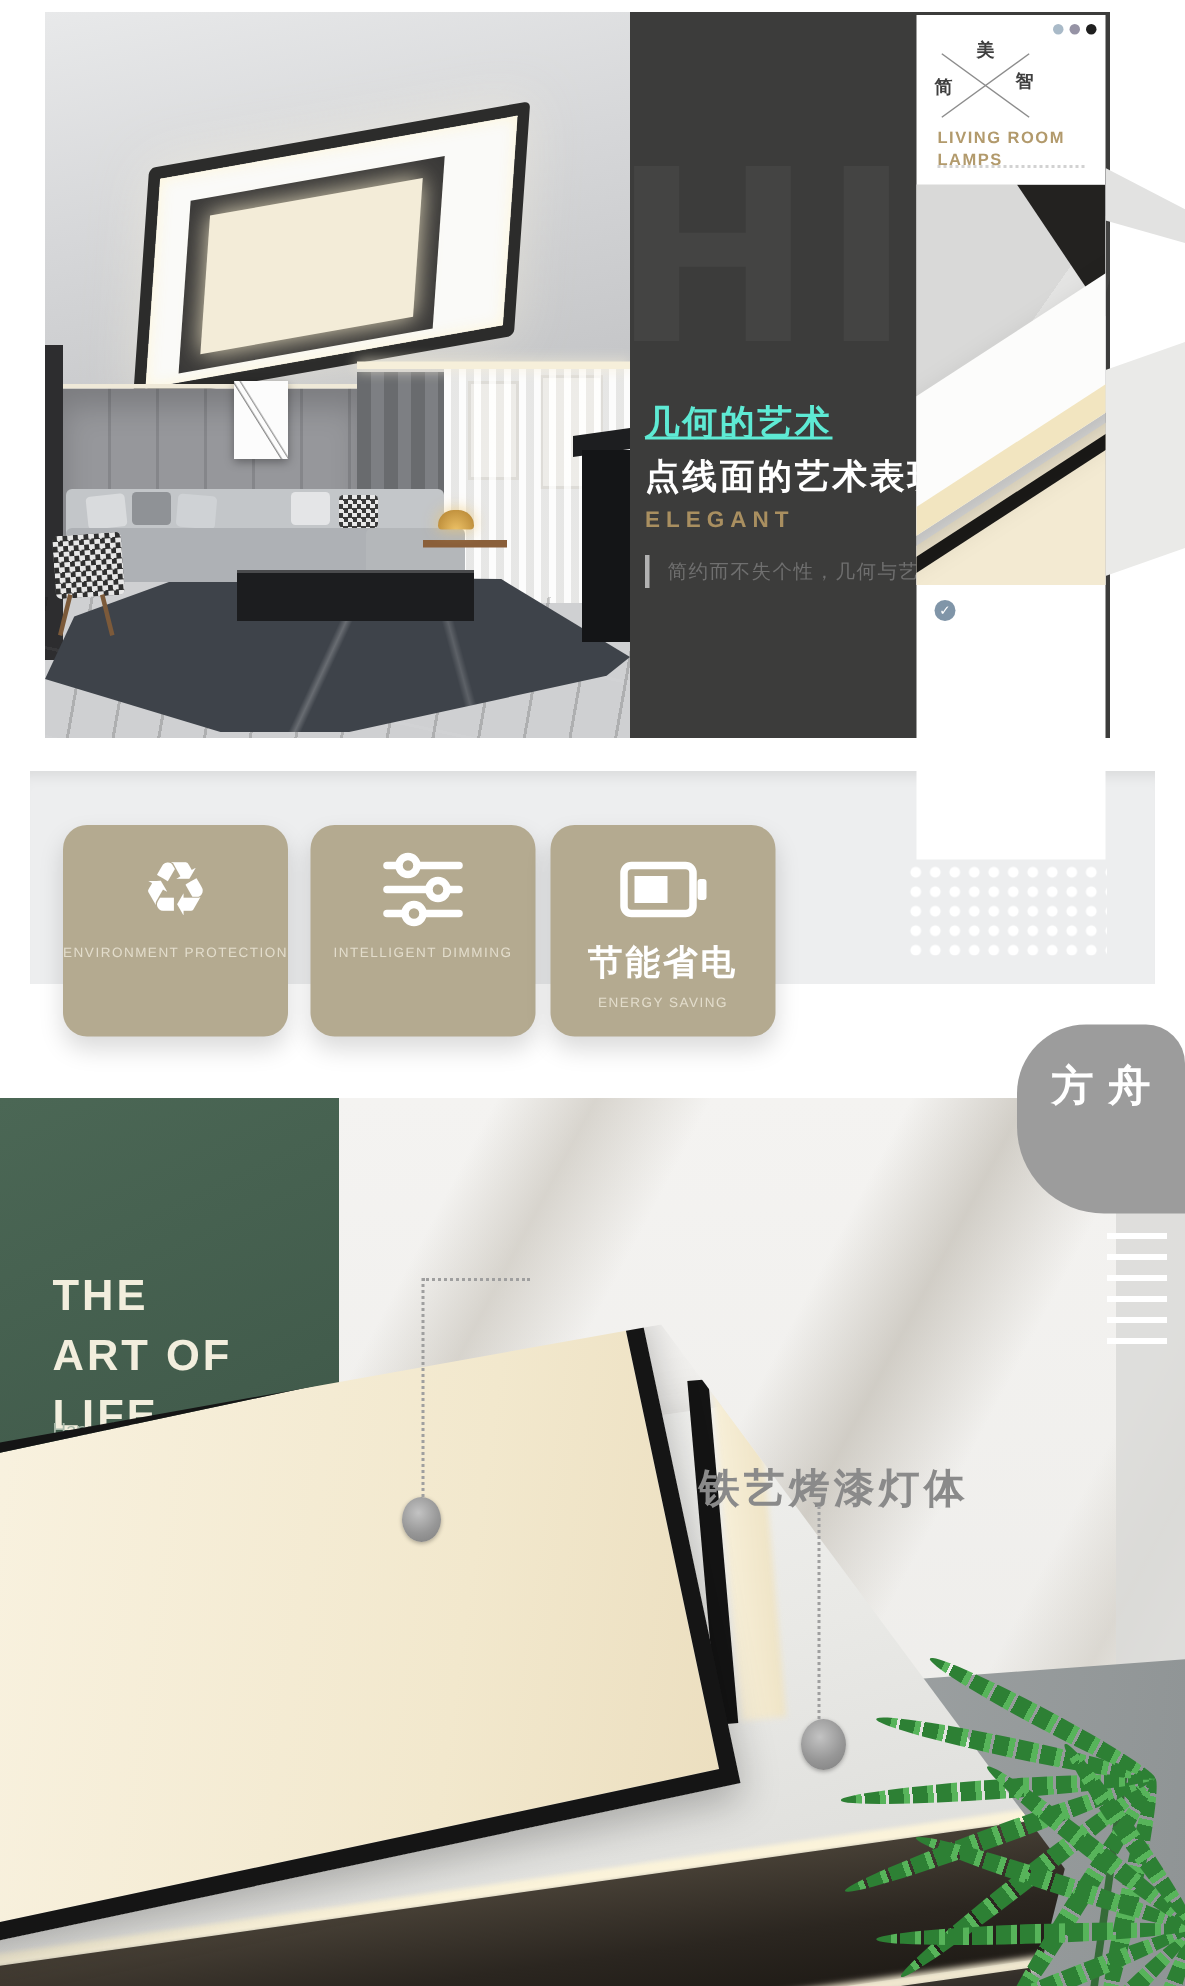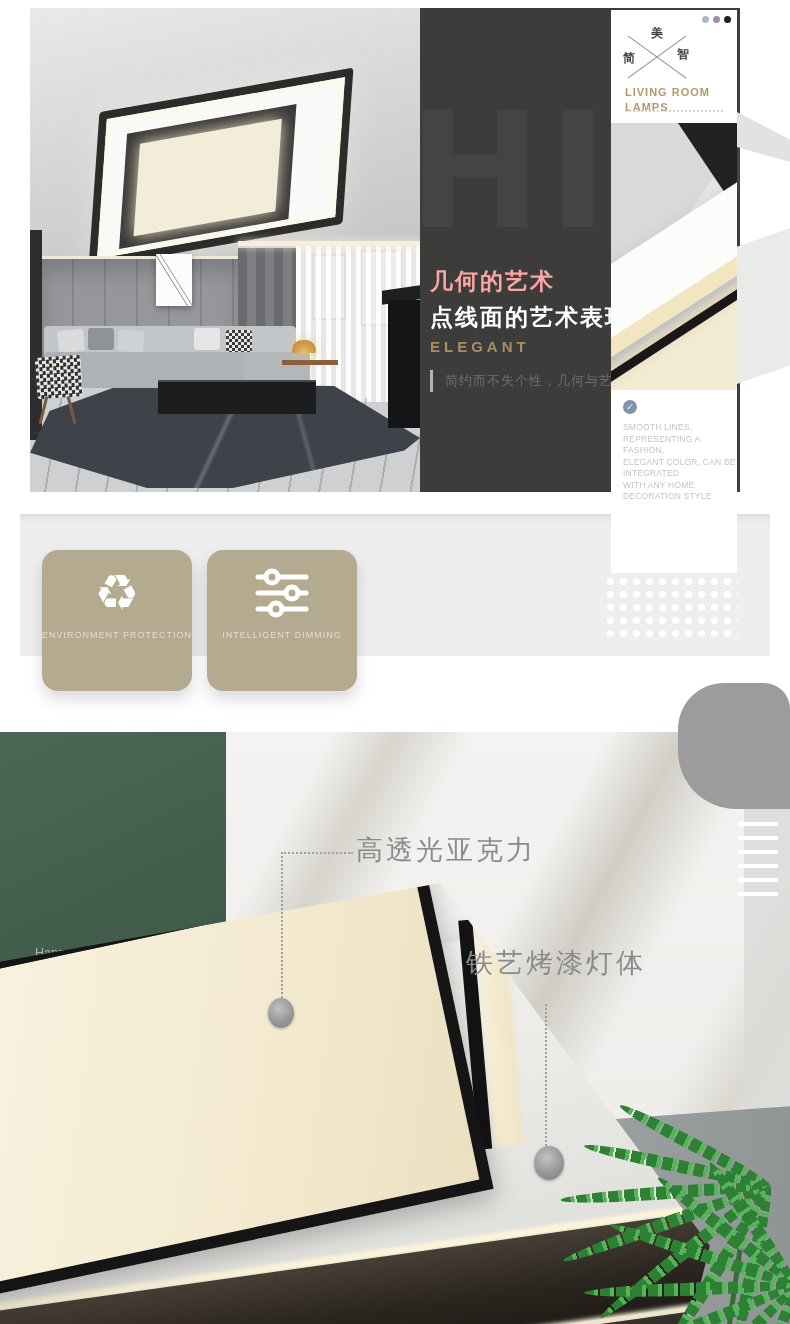--- a/index.html
+++ b/index.html
@@ -55,21 +55,21 @@
       background:repeating-conic-gradient(#e7e7e7 0 25%, #2f2f2f 0 50%) 0 0/7px 7px; }
   .achair-leg { position:absolute; left:10px; top:40px; width:3px; height:28px; background:#7c5a3a; transform:rotate(14deg); }
   .achair-leg2 { left:38px; transform:rotate(-14deg); }
   .piano { position:absolute; right:0; top:292px; width:32px; height:128px; background:#141517; }
   .piano-top { position:absolute; right:0; top:280px; width:38px; height:14px; background:#1d1e20; transform:skewY(-8deg); }
 
   .dark-panel { position:absolute; left:420px; top:8px; width:320px; height:484px; background:#3c3c3b; overflow:hidden; }
   .watermark { position:absolute; left:-12px; top:84px; font-size:160px; font-weight:700; letter-spacing:6px;
       color:rgba(255,255,255,.045); line-height:1; white-space:nowrap; font-family:"DejaVu Sans",sans-serif; }
   .hero-title { position:absolute; left:8px; top:50px; font-size:33px; font-weight:800; color:#ffffff; letter-spacing:4px; white-space:nowrap; }
-  .art-cn1 { position:absolute; left:10px; top:258px; font-size:23px; font-weight:600; color:#fca5a5; letter-spacing:2px; }
+  .art-cn1 { position:absolute; left:10px; top:258px; font-size:23px; font-weight:600; color:#5eead4; letter-spacing:2px;text-decoration:underline; }
   .art-cn2 { position:absolute; left:10px; top:294px; font-size:23px; font-weight:600; color:#ffffff; letter-spacing:2px; }
   .geometry { position:absolute; left:10px; top:330px; font-size:15px; font-weight:700; color:#a98f60; letter-spacing:4px; }
   .quote { position:absolute; left:10px; top:362px; border-left:3px solid #b2b2b2; padding-left:12px;
       font-size:13px; color:#6f6f6f; line-height:22px; letter-spacing:1px; }
 
   
   .bleed1 { position:absolute; left:737px; top:112px; width:53px; height:50px; background:#e2e2e1;
       clip-path:polygon(0 0,100% 55%,100% 100%,0 70%); z-index:4; }
   .bleed2 { position:absolute; left:737px; top:228px; width:53px; height:156px; background:#eaeae8;
       clip-path:polygon(0 12%,100% 0,100% 88%,0 100%); z-index:4; }
@@ -155,21 +155,21 @@
       border:12px solid #151515; box-shadow:0 10px 26px rgba(0,0,0,.25); }
 
   .anchor-dot { position:absolute; border-radius:50%; z-index:6;
       background:radial-gradient(circle at 42% 35%, #c3c3c3, #979797 55%, #7e7e7e);
       box-shadow:0 1px 3px rgba(0,0,0,.3); }
   .dot1 { left:268px; top:266px; width:26px; height:30px; }
   .dot2 { left:534px; top:414px; width:30px; height:34px; }
 
   .co-label { position:absolute; font-size:27px; color:#8a8a8a; letter-spacing:3px; font-weight:500; z-index:7; }
   .co1-label { left:356px; top:100px; }
-  .co2-label { left:466px; top:213px; }
+  .co2-label { left:466px; top:242px;font-weight:bold; }
   .co1-h { position:absolute; left:281px; top:120px; width:72px; border-top:2px dotted #9f9f9f; z-index:7; }
   .co1-v { position:absolute; left:281px; top:120px; height:146px; border-left:2px dotted #9f9f9f; z-index:7; }
   .co2-v { position:absolute; left:545px; top:272px; height:142px; border-left:2px dotted #9f9f9f; z-index:7; }
 
   .plant { position:absolute; right:-20px; top:220px; width:270px; height:400px; z-index:8; }
   .trunk { position:absolute; right:70px; bottom:0; width:5px; height:170px; background:#356b38; transform:rotate(8deg); }
   .leaf { position:absolute; right:40px; bottom:160px; height:13px; border-radius:50%;
       background:repeating-linear-gradient(90deg,#2d8034 0 10px,#57b45a 10px 14px, rgba(0,0,0,0) 14px 16px);
       transform-origin:100% 50%; }
   .leaf1 { width:170px; transform:rotate(-78deg); } .leaf2 { width:200px; transform:rotate(-58deg); }
@@ -260,26 +260,20 @@
       <div>LAMPS</div>
     </div>
     <div class="card-dotline"></div>
     <div class="card-photo">
       <div class="cp-dark-tri"></div>
       <div class="cp-cream"></div>
       <div class="cp-blackbar"></div>
       <div class="cp-white"></div>
     </div>
     <div class="card-check"></div>
-    <div class="card-desc">
-      <div>SMOOTH LINES,</div>
-      <div>REPRESENTING A FASHION,</div>
-      <div>ELEGANT COLOR, CAN BE INTEGRATED</div>
-      <div>WITH ANY HOME DECORATION STYLE</div>
-    </div>
   </div>
 
   <div class="features-bg"></div>
   <div class="dot-grid"></div>
 
   <div class="fcard fc1">
     <div class="ficon">
         <span class="recycle-glyph">♻</span>
       </div>
     <div class="fsub">ENVIRONMENT PROTECTION</div>
@@ -290,29 +284,45 @@
         <line x1="4" y1="10" x2="52" y2="10" stroke="#fff" stroke-width="5" stroke-linecap="round"></line>
         <line x1="4" y1="26" x2="52" y2="26" stroke="#fff" stroke-width="5" stroke-linecap="round"></line>
         <line x1="4" y1="42" x2="52" y2="42" stroke="#fff" stroke-width="5" stroke-linecap="round"></line>
         <circle cx="18" cy="10" r="6" fill="#b4aa90" stroke="#fff" stroke-width="5"></circle>
         <circle cx="38" cy="26" r="6" fill="#b4aa90" stroke="#fff" stroke-width="5"></circle>
         <circle cx="22" cy="42" r="6" fill="#b4aa90" stroke="#fff" stroke-width="5"></circle>
       </svg>
     </div>
     <div class="fsub">INTELLIGENT DIMMING</div>
   </div>
+  <div class="fcard fc3">
+    <div class="ficon">
+      <svg width="62" height="48" viewBox="0 0 62 48">
+        <rect x="5" y="8" width="46" height="32" rx="5" fill="none" stroke="#fff" stroke-width="5"></rect>
+        <rect x="54" y="17" width="6" height="14" rx="2" fill="#fff"></rect>
+        <rect x="12" y="15" width="22" height="18" fill="#fff"></rect>
+      </svg>
+    </div>
+    <div class="ftitle">节能省电</div>
+    <div class="fsub">ENERGY SAVING</div>
+  </div>
 
   <div class="series-badge">
+    <div class="sb-line sb1">方舟</div>
   </div>
 
   <div class="bottom">
     <div class="marble"></div>
     <div class="wall-strip"></div>
     <div class="floor2"></div>
     <div class="green-panel">
+      <div class="gp-h">
+        <div>THE</div>
+        <div>ART OF LIFE</div>
+      </div>
       <div class="gp-sub">
         <div>Happy life,</div>
         <div>the source of comfortable life,</div>
         <div>create a variety of atmosphere</div>
       </div>
       <div class="gp-play"></div>
     </div>
     <div class="right-lines">
       <div class="rline"></div>
       <div class="rline"></div>
@@ -329,21 +339,20 @@
       <div class="l-glow2"></div>
       <div class="l-side2"></div>
       <div class="l-stepglow"></div>
       <div class="l-stepbar"></div>
       <div class="l-inner"></div>
     </div>
 
     <div class="anchor-dot dot1"></div>
     <div class="anchor-dot dot2"></div>
 
-    <div class="co-label co1-label">高透光亚克力</div>
     <div class="co1-h"></div>
     <div class="co1-v"></div>
     <div class="co-label co2-label">铁艺烤漆灯体</div>
     <div class="co2-v"></div>
 
     <div class="plant">
       <div class="trunk"></div>
       <div class="leaf leaf1"></div>
       <div class="leaf leaf2"></div>
       <div class="leaf leaf3"></div>

